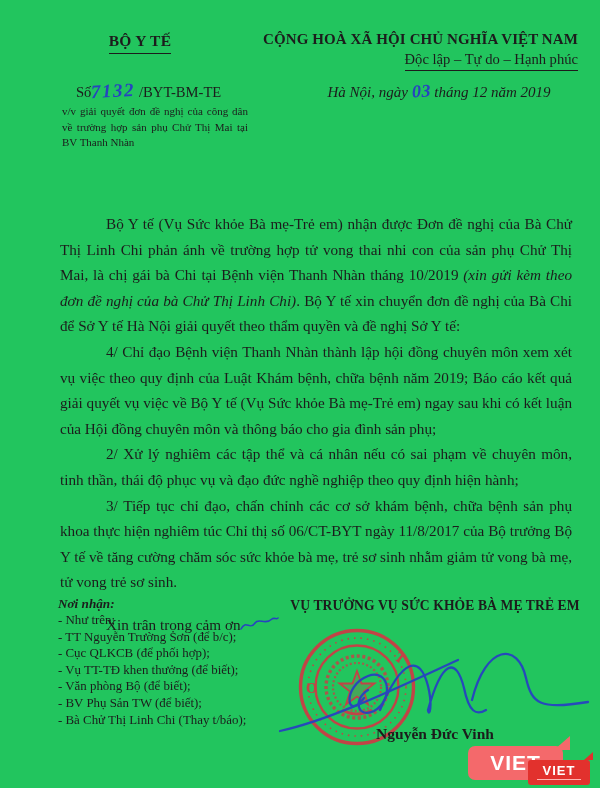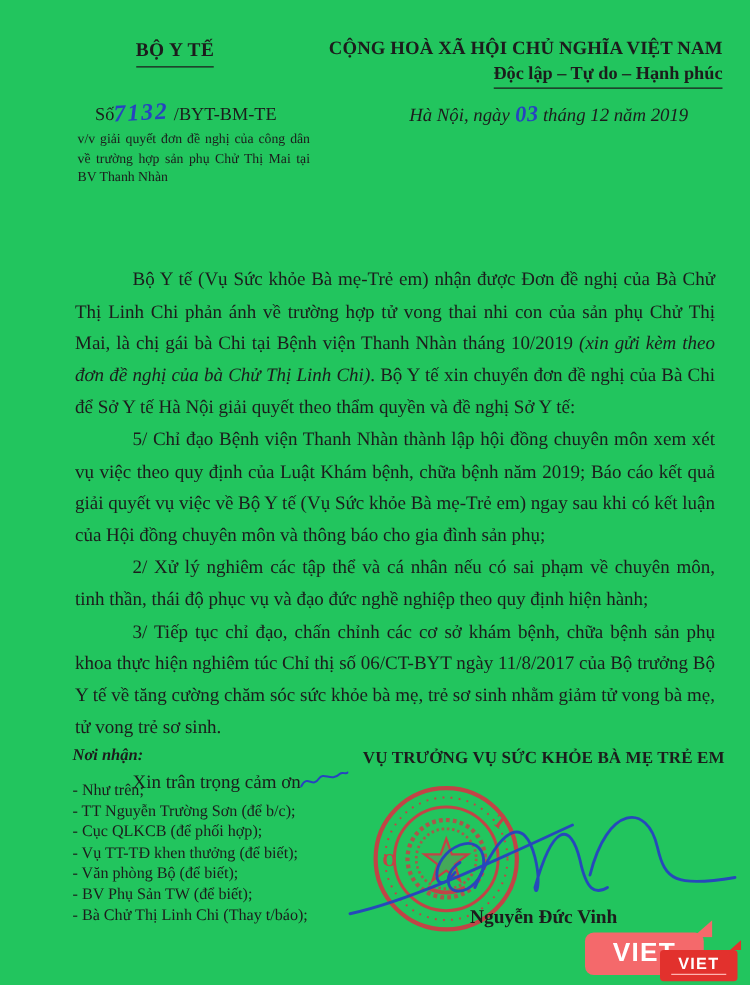--- a/index.html
+++ b/index.html
@@ -8,40 +8,40 @@
     position:relative; width:600px; height:788px; margin:0 auto;
     background:#22c55e; overflow:hidden;
     font-family:"Liberation Serif","DejaVu Serif",serif; color:#1c1c1c;
   }
   
   .org { position:absolute; left:55px; top:32px; width:170px; text-align:center; }
   .org-name { display:inline-block; font-weight:bold; font-size:15.5px;
     border-bottom:1.6px solid #1c1c1c; padding-bottom:3px; letter-spacing:.3px; }
   .national { position:absolute; left:238px; top:31px; width:340px; text-align:right; }
   .national-line1 { font-weight:bold; font-size:15px; letter-spacing:.1px; }
-  .national-line2 { display:inline-block; font-weight:bold; font-size:14.6px;
+  .national-line2 { display:inline-block; font-weight:normal; font-size:14.6px;
     border-bottom:1.6px solid #1c1c1c; padding-bottom:2px; margin-top:3px; }
   .doc-number { position:absolute; left:76px; top:80px; font-size:14.6px; white-space:nowrap; }
   .handwriting { color:#2743c0; font-style:italic; font-weight:bold;
     font-size:19px; letter-spacing:1.5px; display:inline-block; transform:rotate(-3deg); }
   .hand-day { font-size:18px; letter-spacing:.5px; }
   .date-line { position:absolute; left:300px; top:81px; width:278px; text-align:center;
     font-style:italic; font-size:15px; white-space:nowrap; }
   .subject { position:absolute; left:62px; top:104px; width:186px;
     font-size:11px; line-height:15.6px; text-align:justify; }
   .salutation { position:absolute; left:184px; top:170px; font-size:15.5px; }
   .salutation .to-name { margin-left:30px; }
   
   .body-text { position:absolute; left:60px; top:211px; width:512px; }
   .body-text p { font-size:15.2px; line-height:25.6px; text-align:justify; text-indent:46px; }
   .signoff { margin-top:17px; position:relative; }
   .pen-squiggle { position:relative; top:2px; left:-2px; }
   
   .recipients { position:absolute; left:58px; top:596px; width:230px; }
-  .recipients-title { font-weight:bold; font-style:italic; font-size:13.2px; margin-bottom:12px; }
+  .recipients-title { font-weight:bold; font-style:italic; font-size:13.2px; margin-bottom:0; }
   .recipients-item { font-size:12.9px; line-height:16.6px; }
   .sign-block { position:absolute; left:284px; top:596px; width:302px; text-align:center; }
   .sign-line1 { font-weight:bold; font-size:15px; letter-spacing:.2px; }
   .sign-line2 { font-weight:bold; font-size:13.6px; margin-top:2px; letter-spacing:.1px; }
   .seal { position:absolute; left:296px; top:626px; opacity:.92; }
   .signature { position:absolute; left:276px; top:636px; }
   .signer-name { position:absolute; left:284px; top:725px; width:302px; text-align:center;
     font-weight:bold; font-size:15.5px; }
   
   .logo { position:absolute; left:466px; top:736px; width:128px; height:50px; }
@@ -78,21 +78,21 @@
 
   <div class="date-line"><span>Hà Nội, ngày</span>
     <span class="handwriting hand-day">03</span>
     <span>tháng 12 năm 2019</span></div>
 
   <div class="subject">v/v giải quyết đơn đề nghị của công dân về trường hợp sản phụ Chử Thị Mai tại BV Thanh Nhàn</div>
 
 
   <div class="body-text">
     <p><span>Bộ Y tế (Vụ Sức khỏe Bà mẹ-Trẻ em) nhận được Đơn đề nghị của Bà Chử Thị Linh Chi phản ánh về trường hợp tử vong thai nhi con của sản phụ Chử Thị Mai, là chị gái bà Chi tại Bệnh viện Thanh Nhàn tháng 10/2019 </span><i>(xin gửi kèm theo đơn đề nghị của bà Chử Thị Linh Chi)</i><span>. Bộ Y tế xin chuyển đơn đề nghị của Bà Chi để Sở Y tế Hà Nội giải quyết theo thẩm quyền và đề nghị Sở Y tế:</span></p>
-    <p>5/ Chỉ đạo Bệnh viện Thanh Nhàn thành lập hội đồng chuyên môn xem xét vụ việc theo quy định của Luật Khám bệnh, chữa bệnh năm 2019; Báo cáo kết quả giải quyết vụ việc về Bộ Y tế (Vụ Sức khỏe Bà mẹ-Trẻ em) ngay sau khi có kết luận của Hội đồng chuyên môn và thông báo cho gia đình sản phụ;</p>
+    <p>4/ Chỉ đạo Bệnh viện Thanh Nhàn thành lập hội đồng chuyên môn xem xét vụ việc theo quy định của Luật Khám bệnh, chữa bệnh năm 2019; Báo cáo kết quả giải quyết vụ việc về Bộ Y tế (Vụ Sức khỏe Bà mẹ-Trẻ em) ngay sau khi có kết luận của Hội đồng chuyên môn và thông báo cho gia đình sản phụ;</p>
     <p>2/ Xử lý nghiêm các tập thể và cá nhân nếu có sai phạm về chuyên môn, tinh thần, thái độ phục vụ và đạo đức nghề nghiệp theo quy định hiện hành;</p>
     <p>3/ Tiếp tục chỉ đạo, chấn chỉnh các cơ sở khám bệnh, chữa bệnh sản phụ khoa thực hiện nghiêm túc Chỉ thị số 06/CT-BYT ngày 11/8/2017 của Bộ trưởng Bộ Y tế về tăng cường chăm sóc sức khỏe bà mẹ, trẻ sơ sinh nhằm giảm tử vong bà mẹ, tử vong trẻ sơ sinh.</p>
     <p class="signoff"><span>Xin trân trọng cảm ơn</span><span class="pen-squiggle"><svg width="40" height="18" viewBox="0 0 40 18">
             <path d="M2,15 C7,5 11,17 16,9 C20,3 26,12 33,5 C35,3 38,6 39,4" fill="none" stroke="#2743c0" stroke-width="1.6" stroke-linecap="round"></path>
           </svg></span></p>
   </div>
 
   <div class="recipients">
     <div class="recipients-title">Nơi nhận:</div>
     <div class="recipients-item">- Như trên;</div>

